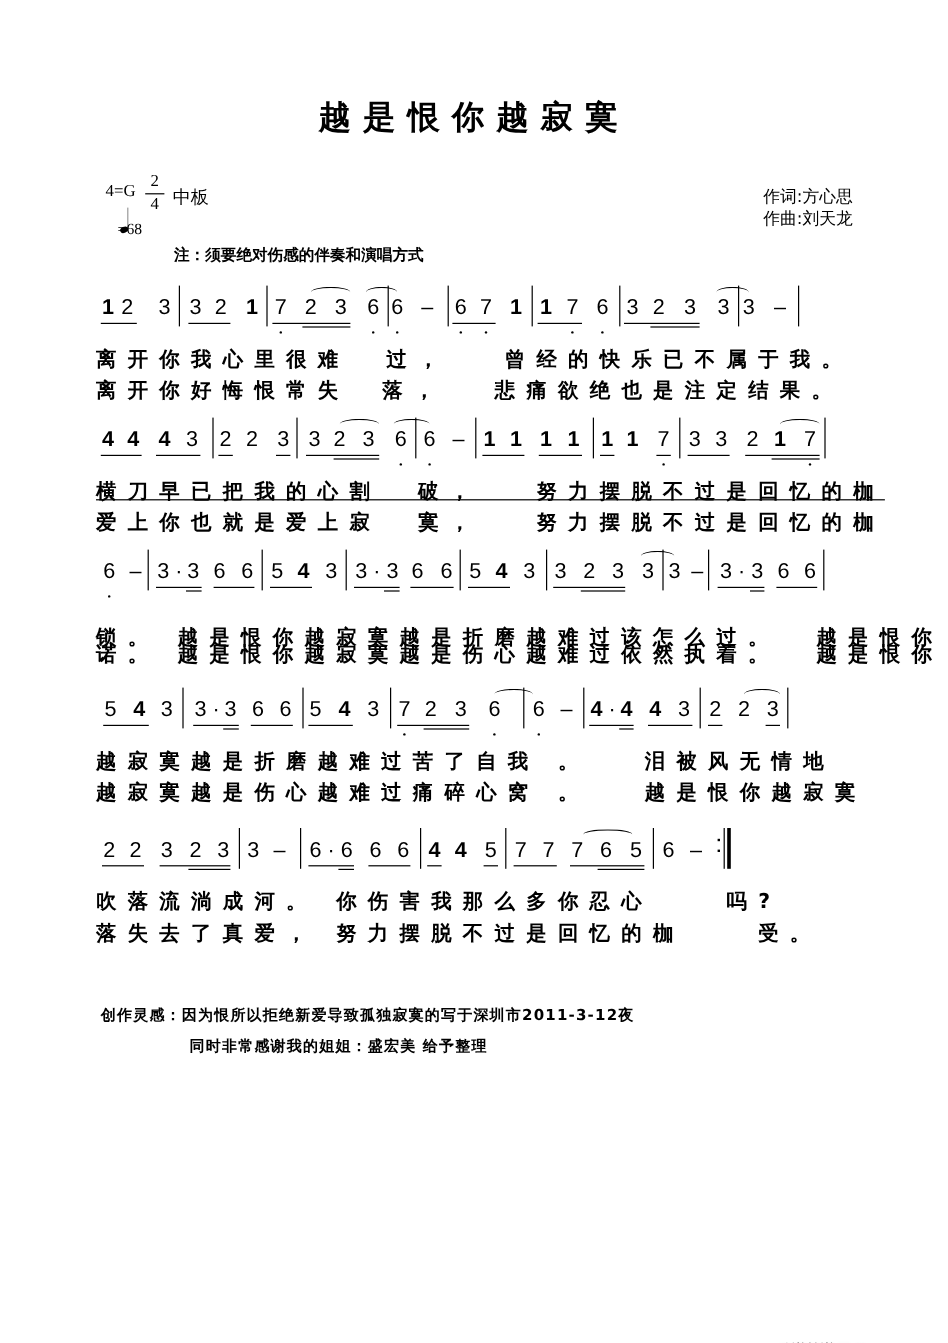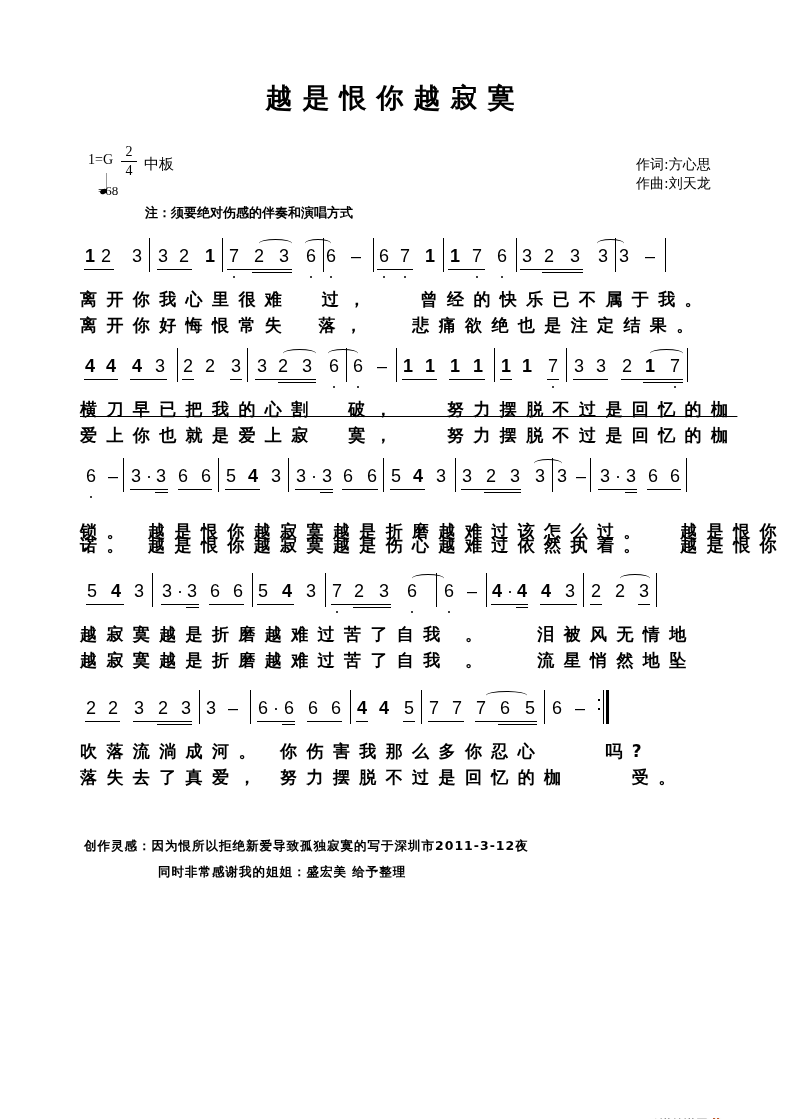--- a/index.html
+++ b/index.html
@@ -28,21 +28,21 @@
   .foot { left:84px; top:838px; font-size:12.5px; font-weight:bold; letter-spacing:1px; }
   .foot2 { left:158px; top:864px; font-size:12.5px; font-weight:bold; letter-spacing:1px; }
   .wm { left:648px; top:1116px; font-size:12px; color:#555; text-shadow:1px 2px 3px #bbb;text-align:center; }
   .wm .en { color:#c05a2a; font-weight:bold; margin-left:4px; }
 </style>
 </head>
 <body>
 
 <div class="abs title">越是恨你越寂寞</div>
 
-<div class="abs key">1=G</div>
+<div class="abs key">4=G</div>
 <div class="abs frac">
   <div>2</div>
   <div class="bar"></div>
   <div>4</div>
 </div>
 <div class="abs tempo-word">中板</div>
 <div class="abs note-stem"></div>
 <div class="abs note-glyph"></div>
 <div class="abs tempo">=68</div>
 <div class="abs note-text">注：须要绝对伤感的伴奏和演唱方式</div>
@@ -262,21 +262,21 @@
       <div class="ul" style="left: 516px; width: 12px; top: 26px;"></div>
       <div class="ul" style="left: 540px; width: 37px; top: 23px;"></div>
       <div class="ul" style="left: 590px; width: 12px; top: 23px;"></div>
       <div class="ul" style="left: 638px; width: 12px; top: 23px;"></div>
       <div class="dotb" style="left: 336px; top: 30px;"></div>
       <div class="dotb" style="left: 411px; top: 30px;"></div>
       <div class="dotb" style="left: 448px; top: 30px;"></div>
       <div class="tie" style="left: 412px; width: 32px; top: -7px;"></div>
       <div class="tie" style="left: 620px; width: 30px; top: -7px;"></div>
       <div class="lyr" style="left: 80px; top: 42px;">越寂寞越是折磨越难过苦了自我 。   泪被风无情地</div>
-      <div class="lyr" style="left: 80px; top: 68px;">越寂寞越是折磨越难过苦了自我 。   流星悄然地坠</div>
+      <div class="lyr" style="left: 80px; top: 68px;">越寂寞越是伤心越难过痛碎心窝 。   越是恨你越寂寞</div>
     </div>
     <div class="line" style="top: 698px;">
       <span class="tok" style="left: 91px;">2</span>
       <span class="tok" style="left: 113px;">2</span>
       <span class="tok" style="left: 139px;">3</span>
       <span class="tok" style="left: 163px;">2</span>
       <span class="tok" style="left: 186px;">3</span>
       <span class="tok" style="left: 211px;">3</span>
       <span class="tok" style="left: 233px;">–</span>
       <span class="tok" style="left: 263px;">6</span>

